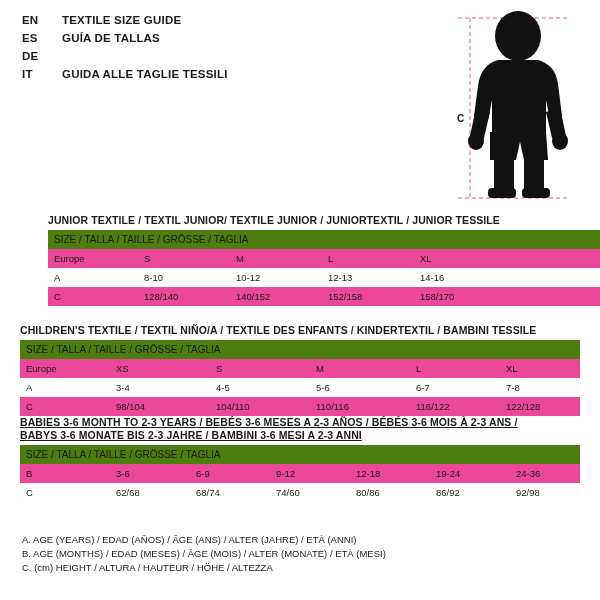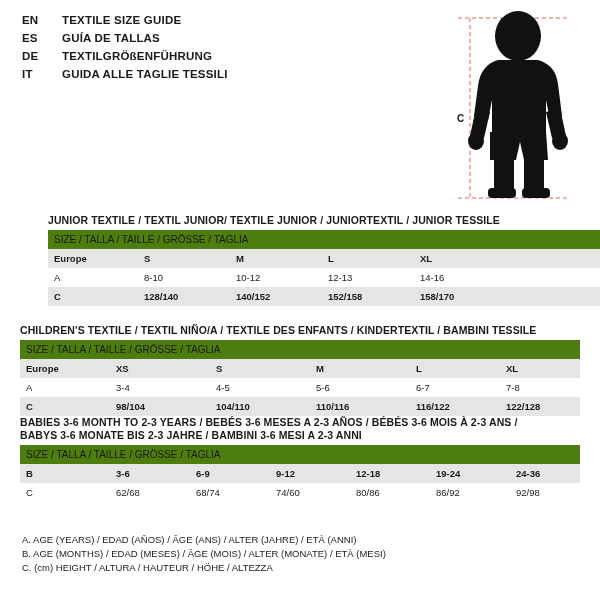--- a/index.html
+++ b/index.html
@@ -92,22 +92,21 @@
     padding: 2px 0 2px 6px;
     height: 15px;
     vertical-align: middle;
   }
   tr.head-row td {
     background: #4d7c0f;
     font-size: 10px;
     font-weight: normal;
   }
   tr.grey-row td {
-    background: #e5e5e5;
-    font-weight: bold;
+    background: #ec4899;
   }
   tr.white-row td {
     background: #ffffff;
   }
 
   
   .legend {
     position: absolute;
     left: 22px;
     width: 560px;
@@ -127,21 +126,20 @@
     <div class="header-row">
       <span class="header-lang">EN</span>
       <span class="header-text">TEXTILE SIZE GUIDE</span>
     </div>
     <div class="header-row">
       <span class="header-lang">ES</span>
       <span class="header-text">GUÍA DE TALLAS</span>
     </div>
     <div class="header-row">
       <span class="header-lang">DE</span>
-      <span class="header-text">TEXTILGRÖßENFÜHRUNG</span>
     </div>
     <div class="header-row">
       <span class="header-lang">IT</span>
       <span class="header-text">GUIDA ALLE TAGLIE TESSILI</span>
     </div>
   </div>
 
   <div class="figure-wrap">
     <svg width="150" height="200" viewBox="0 0 150 200">
 
@@ -250,21 +248,21 @@
         <td>104/110</td>
         <td>110/116</td>
         <td>116/122</td>
         <td>122/128</td>
       </tr>
     </tbody>
       </table>
   </div>
 
   <div class="section" style="top:416px;">
-    <div class="section-title two-line" style="white-space:pre-line;">BABIES 3-6 MONTH TO 2-3 YEARS / BEBÉS 3-6 MESES A 2-3 AÑOS / BÉBÉS 3-6 MOIS À 2-3 ANS /
+    <div class="section-title two-line" style="white-space:pre-line;text-decoration:underline;">BABIES 3-6 MONTH TO 2-3 YEARS / BEBÉS 3-6 MESES A 2-3 AÑOS / BÉBÉS 3-6 MOIS À 2-3 ANS /
 BABYS 3-6 MONATE BIS 2-3 JAHRE / BAMBINI 3-6 MESI A 2-3 ANNI</div>
     <table class="size-table">
       <colgroup>
         <col style="width:90px">
           <col style="width:80px">
           <col style="width:80px">
           <col style="width:80px">
           <col style="width:80px">
           <col style="width:80px">
           <col style="width:70px">

